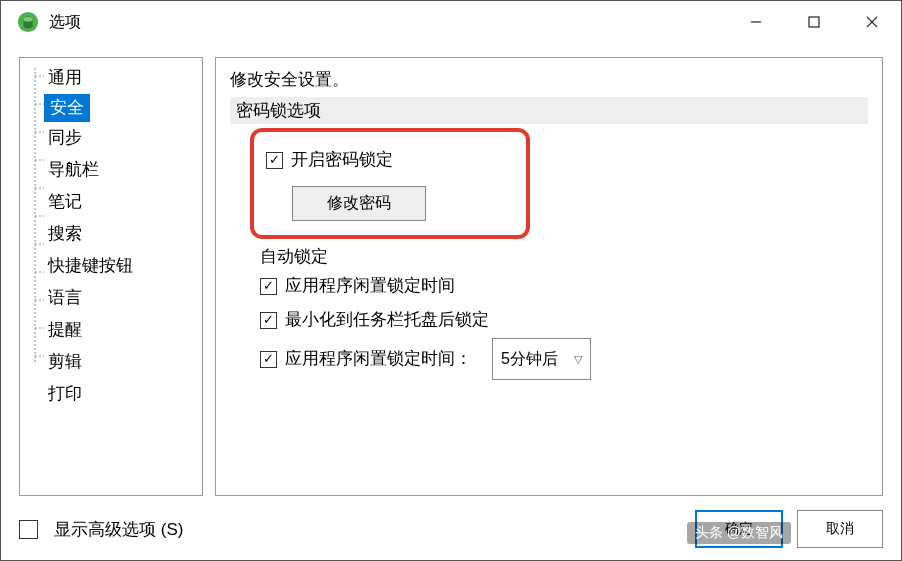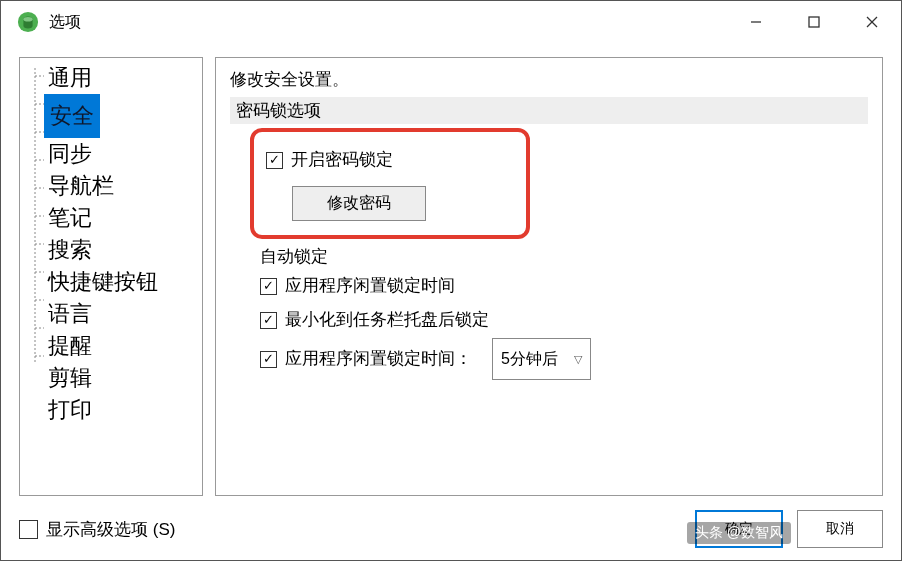--- a/index.html
+++ b/index.html
@@ -10,22 +10,22 @@
     .titlebar { height: 42px; display: flex; align-items: center; padding: 0 0 0 16px; }
     .app-icon { width: 22px; height: 22px; margin-right: 10px; }
     .title { font-size: 16px; flex: 1; }
     .win-controls { display: flex; height: 100%; }
     .win-btn { width: 58px; height: 42px; display: flex; align-items: center; justify-content: center; cursor: pointer; }
     .win-btn svg { width: 14px; height: 14px; }
     
     .body-area { position: absolute; top: 56px; left: 18px; right: 18px; bottom: 64px; display: flex; gap: 12px; }
     
     .sidebar { width: 184px; border: 1px solid #999; padding: 4px 0 4px 24px; position: relative; }
-    .side-item { padding: 2px 4px; font-size: 22px; line-height: 28px; cursor: pointer; position: relative; }
-    .side-item.selected { background: #0078d7; color: #0f172a; display: inline-block; padding: 8px 6px; }
+    .side-item { padding: 2px 4px; font-size: 17px; line-height: 28px; cursor: pointer; position: relative; }
+    .side-item.selected { background: #0078d7; color: #ffffff; display: inline-block; padding: 0 6px; }
     .tree-line { position: absolute; left: 14px; top: 10px; bottom: 10px; }
     
     .content { flex: 1; border: 1px solid #999; padding: 10px 14px; position: relative; overflow: hidden; }
     .heading { font-size: 17px; margin-bottom: 6px; }
     .section-header { background: #eee; padding: 2px 6px; font-size: 17px; margin-bottom: 4px; }
     
     .highlight-box { border: 4px solid #e23b2e; border-radius: 12px; padding: 10px 12px 14px 12px; margin: 2px 0 6px 20px; width: 280px; }
     
     .chk-row { display: flex; align-items: center; gap: 8px; margin: 2px 0 2px 30px; font-size: 17px; line-height: 32px; }
     .chk-row.in-box { margin-left: 0; }
@@ -33,21 +33,21 @@
     
     .btn { border: 1px solid #888; background: #eee; padding: 6px 34px; font-size: 16px; cursor: pointer; }
     .btn-changepw { margin: 8px 0 0 26px; }
     
     .subheading { font-size: 17px; margin: 6px 0 2px 30px; }
     
     .dropdown { border: 1px solid #888; padding: 4px 8px; display: inline-flex; align-items: center; gap: 16px; margin-left: 12px; font-size: 16px; background: #fff; }
     .dd-arrow { font-size: 11px; color: #555; }
     
     .footer { position: absolute; bottom: 12px; left: 18px; right: 18px; display: flex; align-items: center; }
-    .footer-chk { display: flex; align-items: center; gap: 8px; font-size: 17px; }
+    .footer-chk { display: flex; align-items: center; gap: 16px; font-size: 17px; }
     .footer-chk .checkbox { width: 19px; height: 19px; }
     .footer-btns { margin-left: auto; display: flex; gap: 14px; }
     .footer-btn { border: 1px solid #888; background: #fff; padding: 8px 28px; font-size: 14px; cursor: pointer; }
     .footer-btn.primary { border: 2px solid #0078d7; }
     
     .watermark { position: absolute; bottom: 16px; right: 110px; font-size: 14px; color: #fff; background: rgba(0,0,0,0.35); padding: 2px 8px; border-radius: 3px; pointer-events: none; }
   </style>
 </head>
 <body>
 

